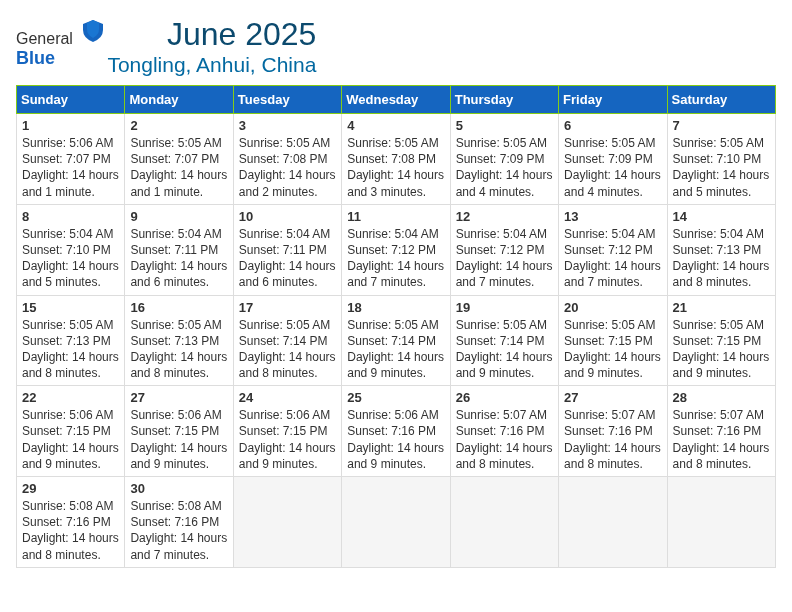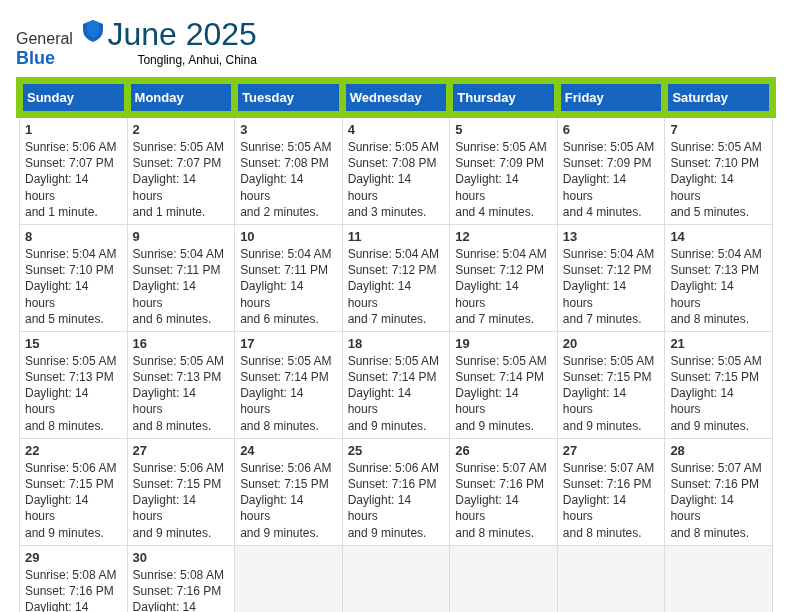--- a/index.html
+++ b/index.html
@@ -29,36 +29,36 @@
     }
     .title-area {
       text-align: right;
     }
     .month-title {
       font-size: 32px;
       color: #0c4a6e;
       font-weight: normal;
     }
     .location-title {
-      font-size: 12px;
-      color: #000000;
+      font-size: 21px;
+      color: #0369a1;
     }
     .calendar {
       width: 100%;
       border-collapse: collapse;
       border: 1px solid #ccc;
     }
     .calendar th {
       background-color: #1565c0;
       color: white;
       padding: 6px 4px;
       text-align: left;
       font-size: 13px;
       font-weight: bold;
-      border: 7px solid #84cc16;
+      border: 1px solid #84cc16;
     }
     .calendar td {
       vertical-align: top;
       padding: 4px 5px;
       font-size: 10.5px;
       color: #333;
       border: 1px solid #ddd;
       width: calc(100% / 7);
       height: 80px;
       background: #fff;

